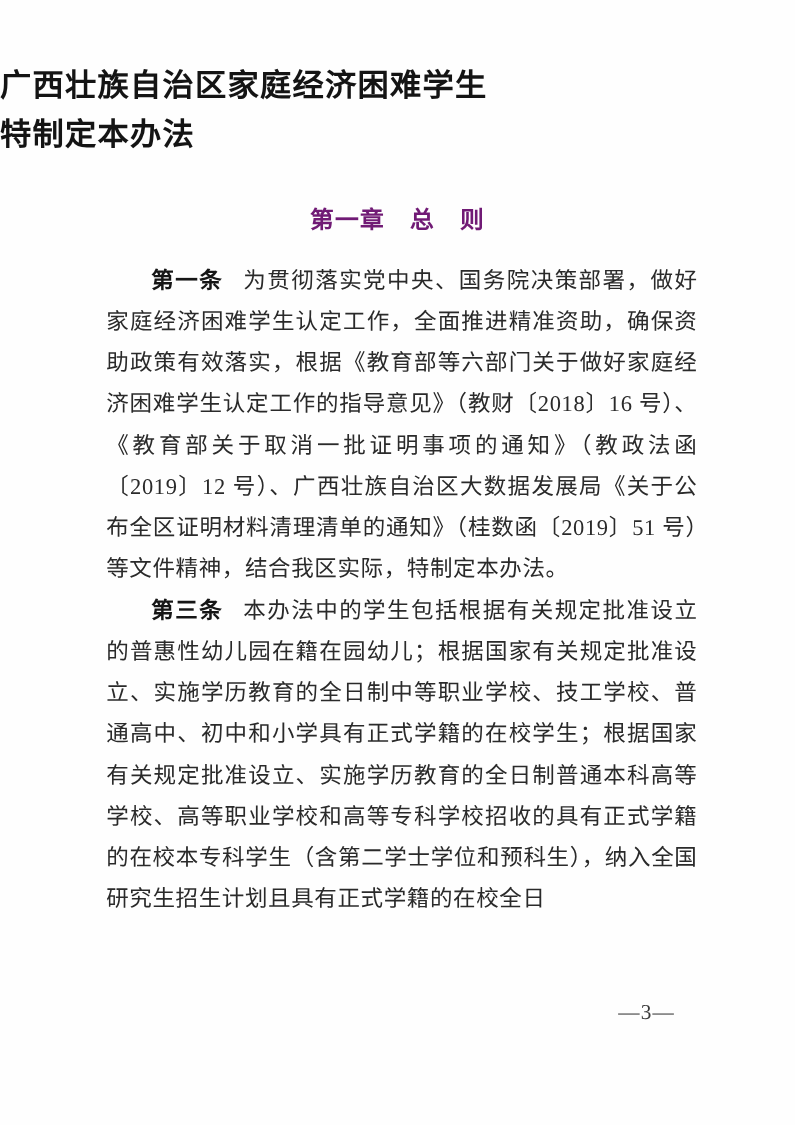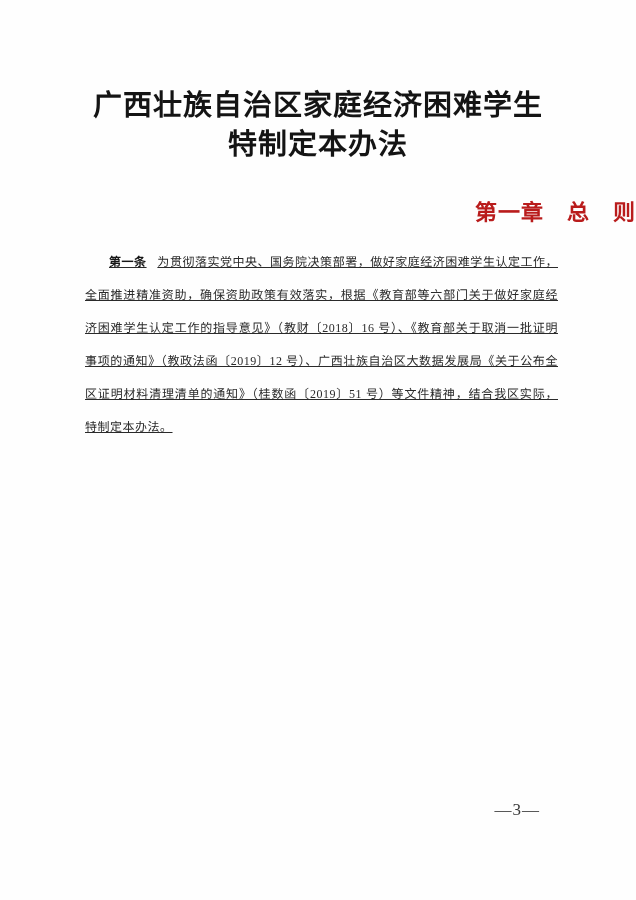--- a/index.html
+++ b/index.html
@@ -10,47 +10,45 @@
   .sheet {
     position: relative;
     width: 636px;
     height: 900px;
     background: #fefefe;
     overflow: hidden;
     font-family: "Liberation Serif", "DejaVu Serif", serif;
     color: #262626;
   }
   .doc-title {
-    margin-top: 86px;
-    text-align: center;
-    font-size: 29px;
+    margin-top: 50px;
+    font-size: 25px;
     font-weight: 700;
     color: #141414;
     letter-spacing: 1px;
     line-height: 39px;
   }
   .doc-title .title-line {
     display: block;
   }
   .chapter-heading {
     margin-top: 34px;
-    text-align: right;
-    font-size: 22px;
+    text-align: center;
+    font-size: 19px;
     font-weight: 700;
-    color: #b91c1c;
+    color: #701a75;
     letter-spacing: 1px;
     line-height: 30px;
   }
   .body-text {
     margin: 16px 78px 0 85px;
-    font-size: 12px;
+    font-size: 18px;
     line-height: 33px;
     text-align: justify;
     color: #2a2a2a;
-    text-decoration: underline;
   }
   .para {
     margin: 0;
     text-indent: 2em;
     letter-spacing: 0.5px;
   }
   .para .article-label {
     font-weight: 700;
     color: #161616;
     margin-right: 0.9em;
@@ -73,17 +71,20 @@
     <span class="title-line">广西壮族自治区家庭经济困难学生</span>
     <span class="title-line">特制定本办法</span>
   </h1>
 
   <h2 class="chapter-heading">第一章　总　则</h2>
 
   <div class="body-text">
     <p class="para">
       <span class="article-label">第一条</span><span>为贯彻落实党中央、国务院决策部署，做好家庭经济困难学生认定工作，全面推进精准资助，确保资助政策有效落实，根据《教育部等六部门关于做好家庭经济困难学生认定工作的指导意见》（教财〔2018〕16 号）、《教育部关于取消一批证明事项的通知》（教政法函〔2019〕12 号）、广西壮族自治区大数据发展局《关于公布全区证明材料清理清单的通知》（桂数函〔2019〕51 号）等文件精神，结合我区实际，特制定本办法。</span>
     </p>
+    <p class="para">
+      <span class="article-label">第三条</span><span>本办法中的学生包括根据有关规定批准设立的普惠性幼儿园在籍在园幼儿；根据国家有关规定批准设立、实施学历教育的全日制中等职业学校、技工学校、普通高中、初中和小学具有正式学籍的在校学生；根据国家有关规定批准设立、实施学历教育的全日制普通本科高等学校、高等职业学校和高等专科学校招收的具有正式学籍的在校本专科学生（含第二学士学位和预科生），纳入全国研究生招生计划且具有正式学籍的在校全日</span>
+    </p>
   </div>
 
   <div class="page-number">—3—</div>
 
 </div>
 
 </body></html>

